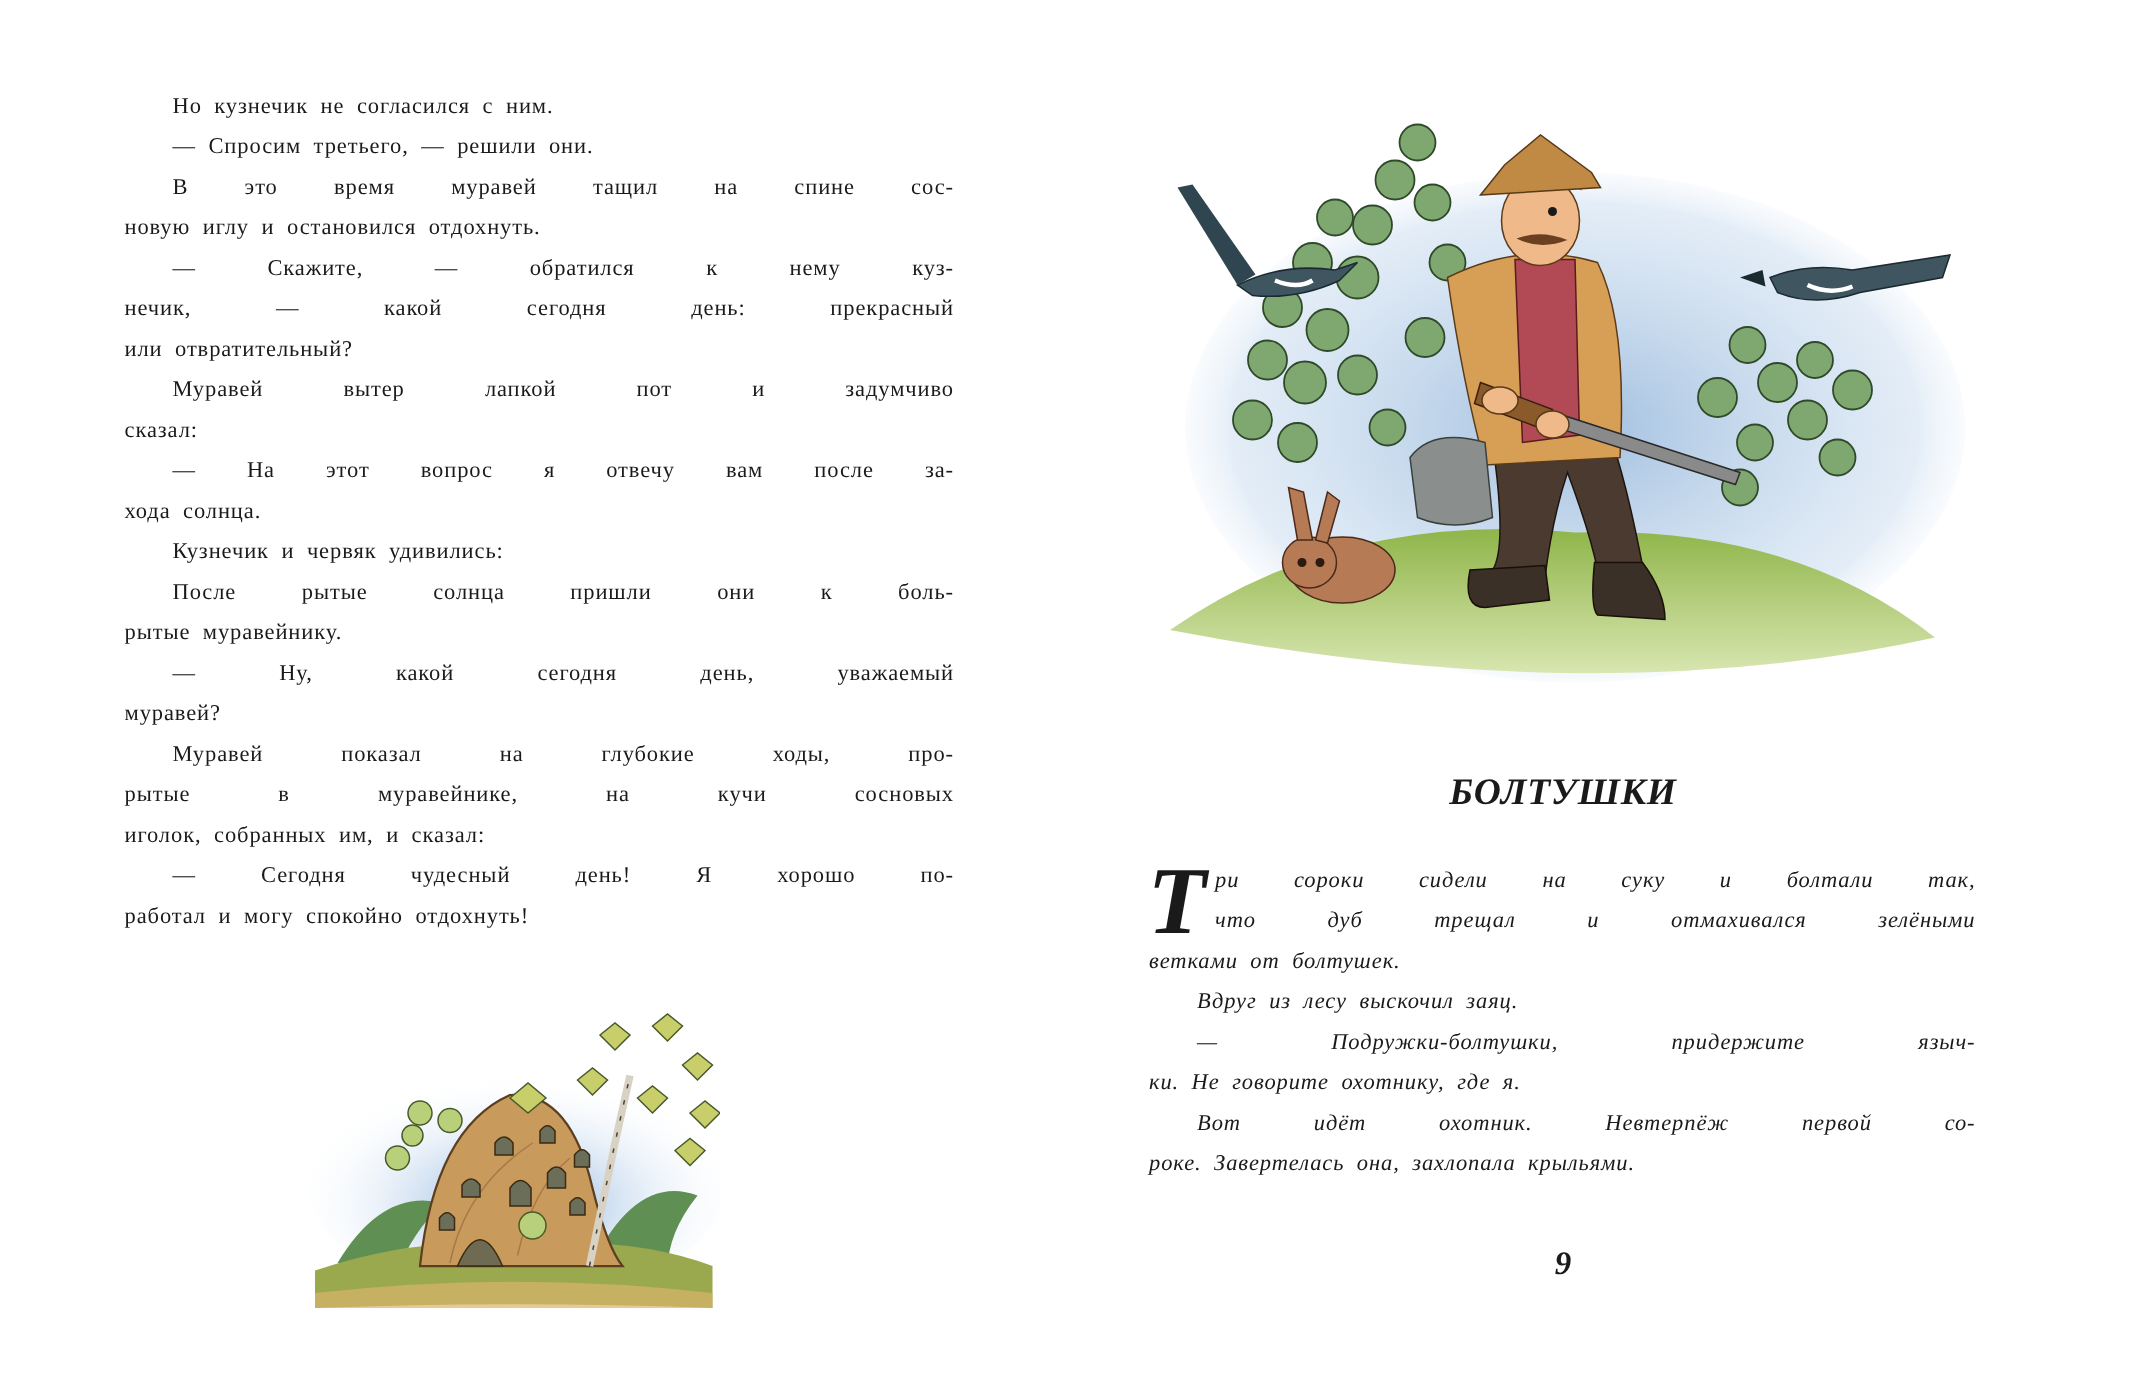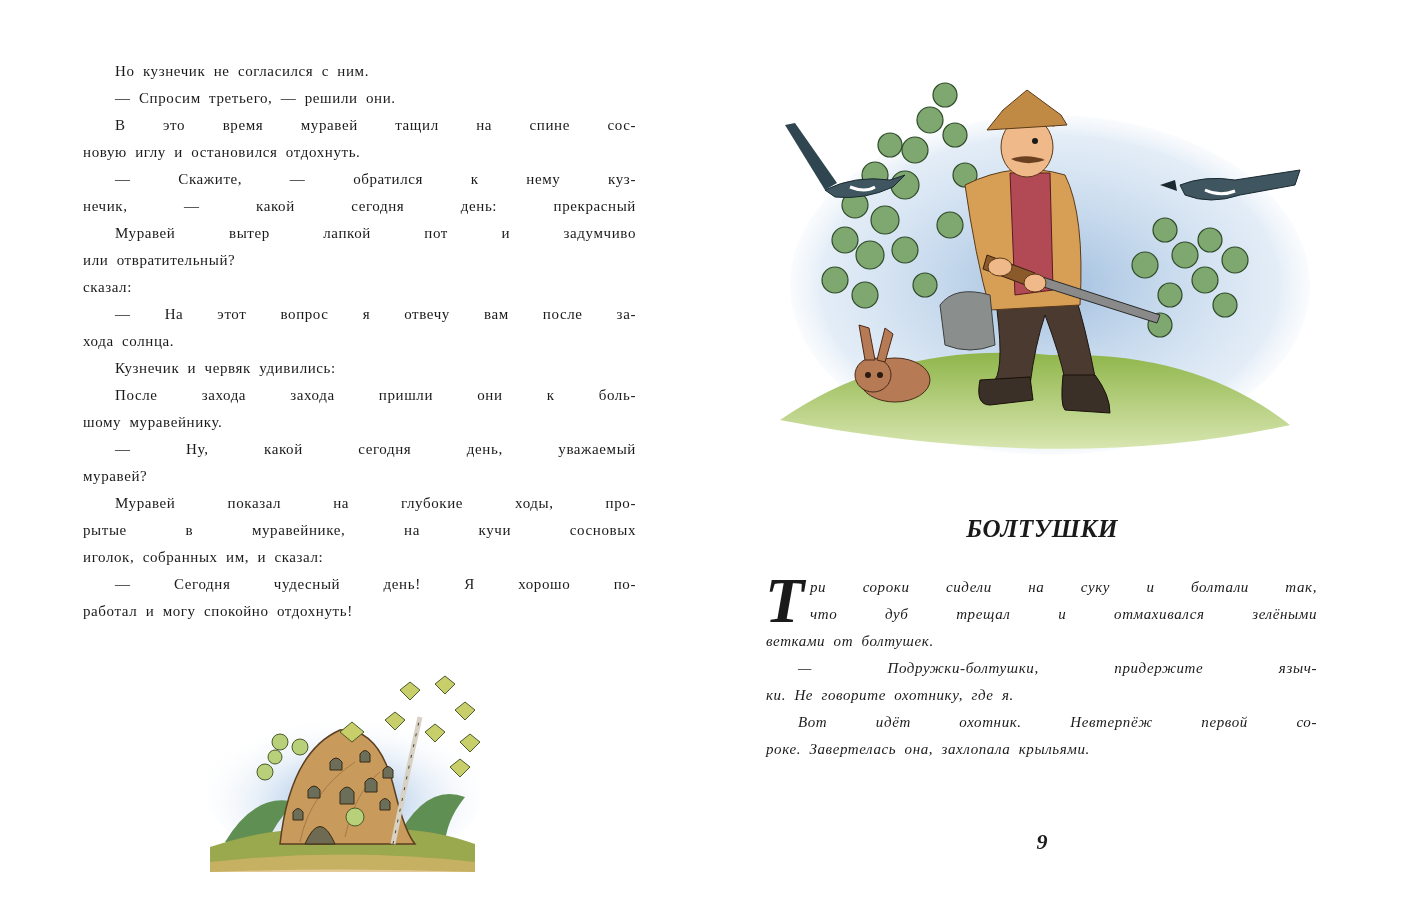--- a/index.html
+++ b/index.html
@@ -37,28 +37,28 @@
 <body>
 
 <div class="page page-left">
   <div class="text-block left-text" id="left-text">
       <span class="line indent last">Но кузнечик не согласился с ним.</span>
       <span class="line indent last">— Спросим третьего, — решили они.</span>
       <span class="line indent">В это время муравей тащил на спине сос-</span>
       <span class="line last">новую иглу и остановился отдохнуть.</span>
       <span class="line indent">— Скажите, — обратился к нему куз-</span>
       <span class="line">нечик, — какой сегодня день: прекрасный</span>
+      <span class="line last">или отвратительный?</span>
       <span class="line indent">Муравей вытер лапкой пот и задумчиво</span>
-      <span class="line last">или отвратительный?</span>
       <span class="line last">сказал:</span>
       <span class="line indent">— На этот вопрос я отвечу вам после за-</span>
       <span class="line last">хода солнца.</span>
       <span class="line indent last">Кузнечик и червяк удивились:</span>
-      <span class="line indent">После захода захода пришли они к боль-</span>
-      <span class="line last">шому муравейнику.</span>
+      <span class="line indent">После рытые солнца пришли они к боль-</span>
+      <span class="line last">рытые муравейнику.</span>
       <span class="line indent">— Ну, какой сегодня день, уважаемый</span>
       <span class="line last">муравей?</span>
       <span class="line indent">Муравей показал на глубокие ходы, про-</span>
       <span class="line">рытые в муравейнике, на кучи сосновых</span>
       <span class="line last">иголок, собранных им, и сказал:</span>
       <span class="line indent">— Сегодня чудесный день! Я хорошо по-</span>
       <span class="line last">работал и могу спокойно отдохнуть!</span>
     </div>
 
   <div class="illus" style="left:205px; top:672px;">
@@ -205,20 +205,21 @@
   <div class="title">
     <span class="title-inner">БОЛТУШКИ</span>
   </div>
 
   <div class="dropcap">Т</div>
 
   <div class="text-block right-text" id="right-text">
       <span class="line dc-line">ри сороки сидели на суку и болтали так,</span>
       <span class="line dc-line">что дуб трещал и отмахивался зелёными</span>
       <span class="line last">ветками от болтушек.</span>
+      <span class="line indent last">Вдруг из лесу выскочил заяц.</span>
       <span class="line indent">— Подружки-болтушки, придержите языч-</span>
       <span class="line last">ки. Не говорите охотнику, где я.</span>
       <span class="line indent">Вот идёт охотник. Невтерпёж первой со-</span>
       <span class="line last">роке. Завертелась она, захлопала крыльями.</span>
     </div>
 
   <div class="pagenum">9</div>
 </div>
 
 </body></html>

